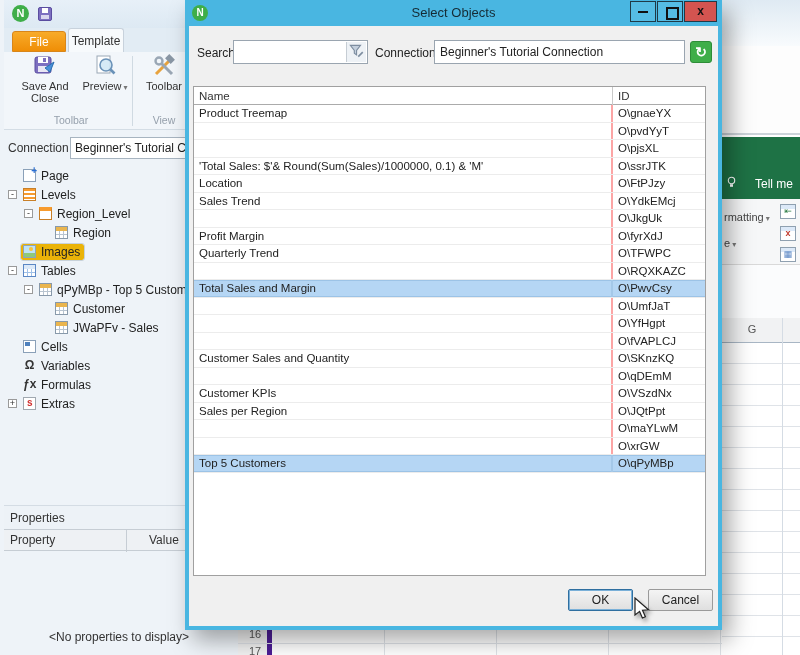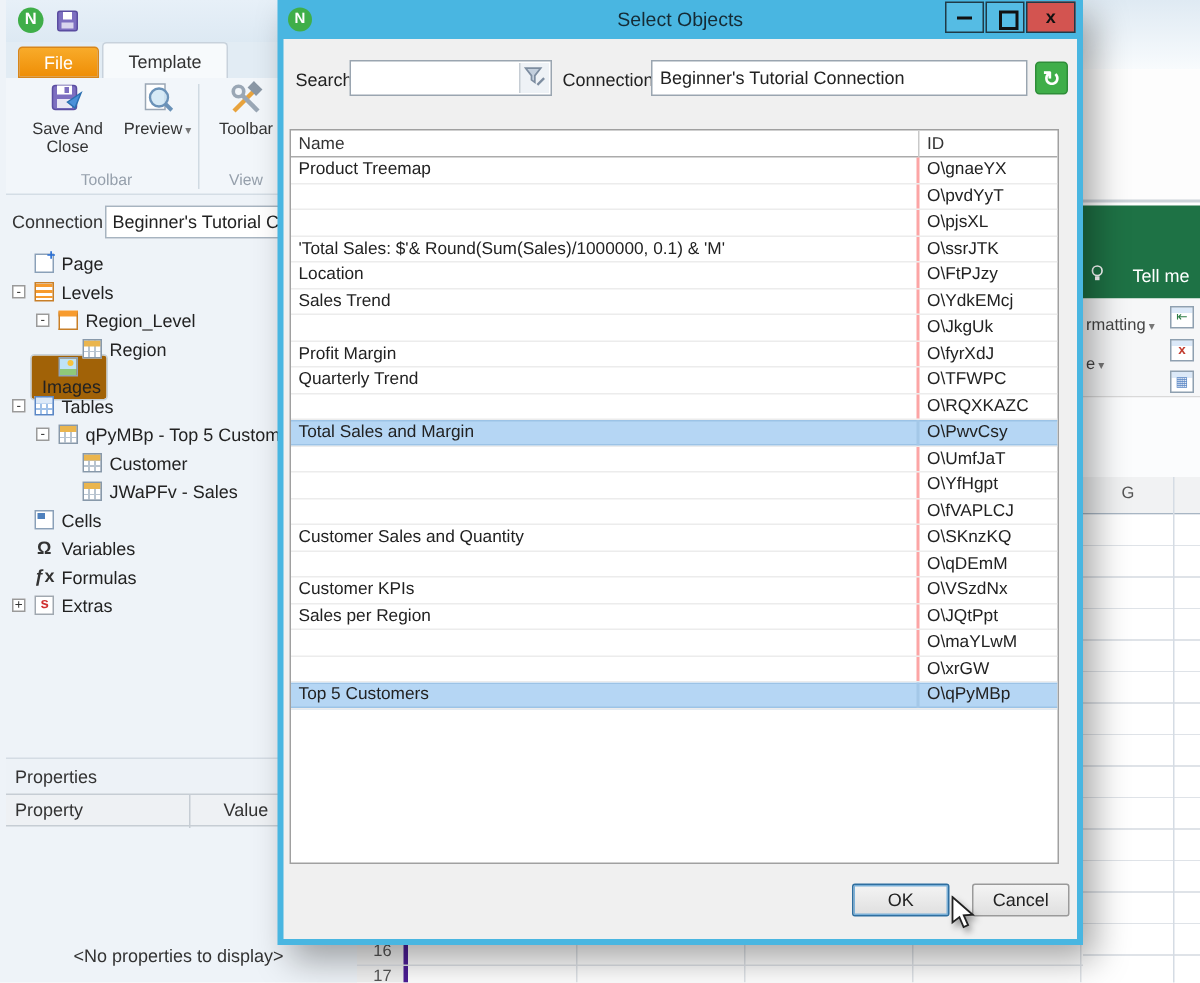--- a/index.html
+++ b/index.html
@@ -13,21 +13,21 @@
            font-size:11px; font-weight:bold; text-align:center; line-height:17px; }
   #app-logo { left:8px; top:5px; }
   #qsave { left:34px; top:7px; width:14px; height:14px; background:#7d6fc0; border:1px solid #5a4da0; border-radius:2px; }
   #qsave::after { content:""; position:absolute; left:3px; top:0; width:6px; height:5px; background:#fff; }
   #qsave::before { content:""; position:absolute; left:2px; bottom:1px; width:8px; height:4px; background:#d9d5ee; }
 
   #app-tabs { left:4px; top:28px; width:234px; height:24px; background:#e2ecf4; }
   .tab { position:absolute; text-align:center; font-size:12px; cursor:default; }
   #tab-file { left:8px; top:3px; width:54px; height:21px; line-height:21px; color:#fff;
               background:linear-gradient(#f8ab2a,#ef8e06); border:1px solid #d8861a; border-radius:3px 3px 0 0; }
-  #tab-template { left:64px; top:0; width:84px; height:24px; line-height:24px; color:#333; background:#f7fafc;
+  #tab-template { left:64px; top:0; width:56px; height:24px; line-height:24px; color:#333; background:#f7fafc;
               border:1px solid #c8d2dc; border-bottom:none; border-radius:3px 3px 0 0; }
 
   #app-ribbon { left:4px; top:52px; width:234px; height:78px; background:#f2f6fa; border-bottom:1px solid #d4dde5; }
   .rbtn { position:absolute; top:2px; height:60px; text-align:center; font-size:11px; color:#333; }
   .rbtn svg { display:block; margin:0 auto 2px auto; }
   #btn-saveclose { left:10px; width:62px; }
   #btn-preview  { left:76px; width:50px; }
   #btn-toolbar  { left:132px; width:56px; }
   .rsep { left:128px; top:4px; width:1px; height:70px; background:#d0dae2; }
   .grouplabel { position:absolute; top:62px; font-size:10.5px; color:#96a0ac; text-align:center; }
@@ -38,21 +38,21 @@
   #conn-row { left:4px; top:136px; width:234px; height:26px; }
   #conn-label { position:absolute; left:4px; top:5px; font-size:12px; color:#333; }
   #conn-combo { position:absolute; left:66px; top:1px; width:168px; height:22px; background:#fff; border:1px solid #a7b4c0;
                 font-size:12px; line-height:20px; padding:0 4px; white-space:nowrap; overflow:hidden; color:#222; }
 
   #template-tree { left:4px; top:166px; width:234px; height:340px; overflow:hidden; }
   .titem { height:19px; display:flex; align-items:center; font-size:12px; color:#222; white-space:nowrap; }
   .exp { width:9px; height:9px; border:1px solid #9a9a9a; background:#fff; font-size:9px; line-height:7px;
          text-align:center; color:#333; margin-right:4px; flex:none; }
   .hl { display:flex; align-items:center; padding:1px 4px 1px 2px; border-radius:2px; }
-  .tsel { background:#a16207; outline:1px solid #c8d2da;flex-direction:column; }
+  .tsel { background:#eab308; outline:1px solid #c8d2da; }
   .tlabel { margin-left:5px; }
   .ic { width:13px; height:13px; display:inline-block; flex:none; position:relative; }
   .ic-page { background:#fff; border:1px solid #8aa0b8; }
   .ic-page::after { content:"+"; position:absolute; top:-5px; right:-2px; color:#2a6fd4; font-size:10px; font-weight:bold; }
   .ic-levels { border:1px solid #c87f28; background:repeating-linear-gradient(#f79b2e 0 2px,#fff 2px 4px); }
   .ic-region-level { background:#fff; border:1px solid #c87f28; border-top:4px solid #f79b2e; }
   .ic-table { border:1px solid #8899aa;
       background:linear-gradient(#eab54e,#eab54e) 0 0/100% 4px no-repeat,
                  repeating-linear-gradient(to bottom,transparent 0 3px,#b8c4d0 3px 4px),
                  repeating-linear-gradient(to right,transparent 0 3px,#b8c4d0 3px 4px),#fff; }
@@ -95,21 +95,21 @@
   .xl-band { left:0; top:265px; width:78px; height:53px; background:#fbfcfd; }
   .xl-colhead { left:0; top:318px; width:78px; height:25px; background:#f1f2f3; border-bottom:1px solid #a8b6c4;
                 font-size:11px; color:#555; }
   .xl-colhead span { position:absolute; left:0; top:5px; width:60px; text-align:center; }
   .xl-grid { left:0; top:343px; width:78px; height:312px; background:
       repeating-linear-gradient(to bottom,transparent 0 20px,#dfe3e8 20px 21px),#fff; }
   .gvline { left:60px; top:318px; width:1px; height:337px; background:#d5dce4; }
 
   
   #xb { left:238px; top:630px; width:484px; height:25px; background:#fff; z-index:1; overflow:hidden; }
-  #xb .rowhead { position:absolute; left:0; top:0; width:34px; height:25px; background:#f2f2f2; border-right:3px solid #4c1d95;
+  #xb .rowhead { position:absolute; left:0; top:0; width:34px; height:25px; background:#f2f2f2; border-right:5px solid #4c1d95;
                  font-size:11px; color:#555; text-align:center; }
   #xb .rn16 { position:absolute; left:0; top:-2px; width:34px; }
   #xb .rn17 { position:absolute; left:0; top:15px; width:34px; }
   #xb .hline { position:absolute; left:0; top:13px; width:484px; height:1px; background:#dfe3e8; }
   #xb .vl { position:absolute; top:0; width:1px; height:25px; background:#dfe3e8; }
 
   
   #dlg { left:185px; top:0; width:537px; height:630px; background:#49b6e1; z-index:10;
          box-shadow:8px 10px 22px rgba(0,0,0,.35); }
   #dlg-title { position:absolute; left:0; top:0; width:100%; height:26px; text-align:center; line-height:26px;

